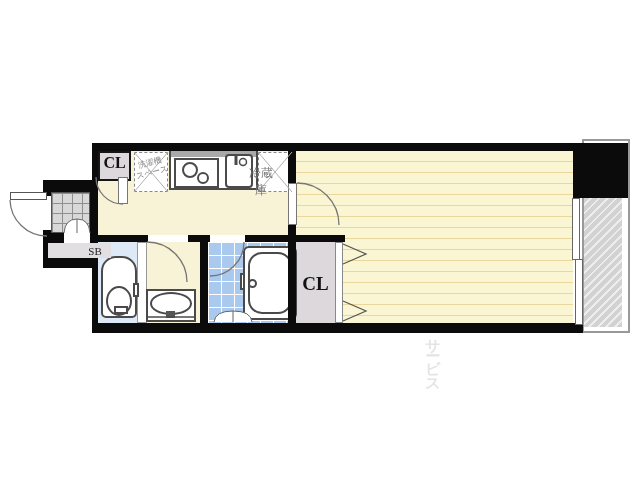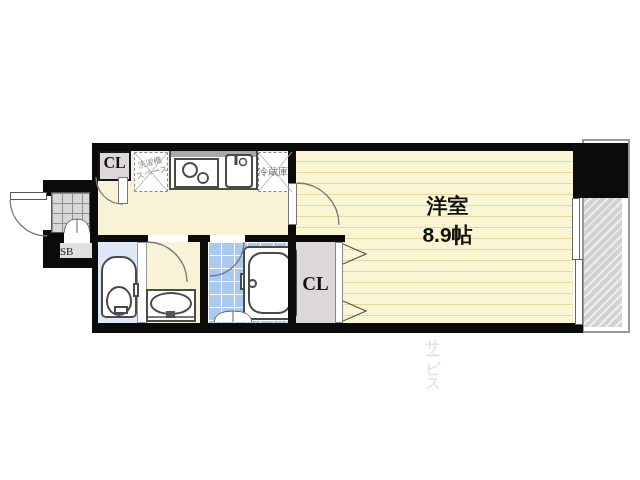--- a/index.html
+++ b/index.html
@@ -49,22 +49,22 @@
   #w-hb{left:200px;top:242px;width:8px;height:81px;}
   #w-bc{left:288px;top:242px;width:8px;height:81px;}
   #w-bottom{left:92px;top:323px;width:491px;height:10px;}
   .wall{z-index:3;}
 
   
   #f-genkan{left:51px;top:192px;width:39px;height:41px;background:#d8d8d8;
     background-image:linear-gradient(#8f8f8f 1px,transparent 1px),linear-gradient(90deg,#8f8f8f 1px,transparent 1px);
     background-size:10px 10px;border:1px solid #555;z-index:4;}
   #f-threshold{left:64px;top:233px;width:26px;height:10px;background:#fff;z-index:4;}
-  #f-sb{left:60px;top:243px;width:32px;height:15px;background:#e2dfe2;z-index:4;
-        display:flex;align-items:center;justify-content:flex-start;}
+  #f-sb{left:48px;top:243px;width:32px;height:15px;background:#e2dfe2;z-index:4;
+        display:flex;align-items:center;justify-content:center;padding-left:31px;}
   #f-entry-gap{left:43px;top:196px;width:8px;height:34px;background:#fff;z-index:4;}
   #x-entry-leaf{left:10px;top:192px;width:37px;height:8px;background:#fff;border:1px solid #555;z-index:4;}
 
   
   #k-counter{left:169px;top:151px;width:89px;height:39px;background:#fff;border:2px solid #4a4a4a;z-index:2;}
   #k-edge{left:171px;top:151px;width:85px;height:6px;background:#a9a9a9;z-index:2;}
   #k-stove{left:174px;top:158px;width:45px;height:30px;background:#fff;border:2px solid #4a4a4a;z-index:2;}
   #k-burner1{left:182px;top:162px;width:16px;height:16px;border:2px solid #4a4a4a;border-radius:50%;z-index:2;}
   #k-burner2{left:197px;top:172px;width:12px;height:12px;border:2px solid #4a4a4a;border-radius:50%;z-index:2;}
   #k-sink{left:225px;top:154px;width:28px;height:34px;background:#fff;border:2px solid #4a4a4a;border-radius:4px;z-index:2;}
@@ -89,21 +89,21 @@
   #ov{position:absolute;left:0;top:0;width:640px;height:480px;z-index:5;pointer-events:none;}
 
   
   .lbl{position:absolute;z-index:6;color:#111;text-align:center;}
   #lbl-cl-top{left:98px;top:154px;width:33px;font:bold 16px "Liberation Serif",serif;}
   #lbl-sb{font:11px "Liberation Serif",serif;color:#222;}
   #lbl-cl-bottom{left:296px;top:273px;width:39px;font:bold 19px "Liberation Serif",serif;}
   #lbl-room{left:370px;top:191px;width:155px;font-weight:bold;font-size:21px;line-height:29px;}
   #lbl-washer{left:132px;top:158px;width:38px;font-size:8px;line-height:10px;color:#8a8a8a;
               transform:rotate(-14deg);}
-  #lbl-fridge{left:256px;top:165px;width:34px;font-size:10px;color:#777;font-family:Liberation Serif, serif;}
+  #lbl-fridge{left:244px;top:165px;width:34px;font-size:12px;color:#777;font-family:Liberation Serif, serif;}
 </style>
 </head>
 <body>
 
 <div id="stage">
 
   <div id="wm" class="abs">
     <span id="wm-vert">サービス</span>
   </div>
 
@@ -182,23 +182,19 @@
     <path d="M77,219 L77,233" stroke="#666" stroke-width="1"></path>
     <path d="M214,322 Q215,311 233,311 Q251,311 252,322" fill="#fff" stroke="#666" stroke-width="1"></path>
     <path d="M233,311 L233,322" stroke="#666" stroke-width="1"></path>
     <path d="M236,156 L236,165" stroke="#4a4a4a" stroke-width="3"></path>
     <circle cx="243" cy="162" r="3.5" fill="#fff" stroke="#4a4a4a" stroke-width="1.5"></circle>
     <path d="M146,317 L196,317" stroke="#4a4a4a" stroke-width="1.5"></path>
   </svg>
 
   <div id="lbl-cl-top" class="lbl">CL</div>
   <div id="lbl-cl-bottom" class="lbl">CL</div>
-  <div id="lbl-room" class="lbl">
-    <div>洋室</div>
-    <div>8.9帖</div>
-  </div>
   <div id="lbl-washer" class="lbl">
     <div>洗濯機</div>
     <div>スペース</div>
   </div>
   <div id="lbl-fridge" class="lbl">冷蔵庫</div>
 
 </div>
 
 </body></html>

